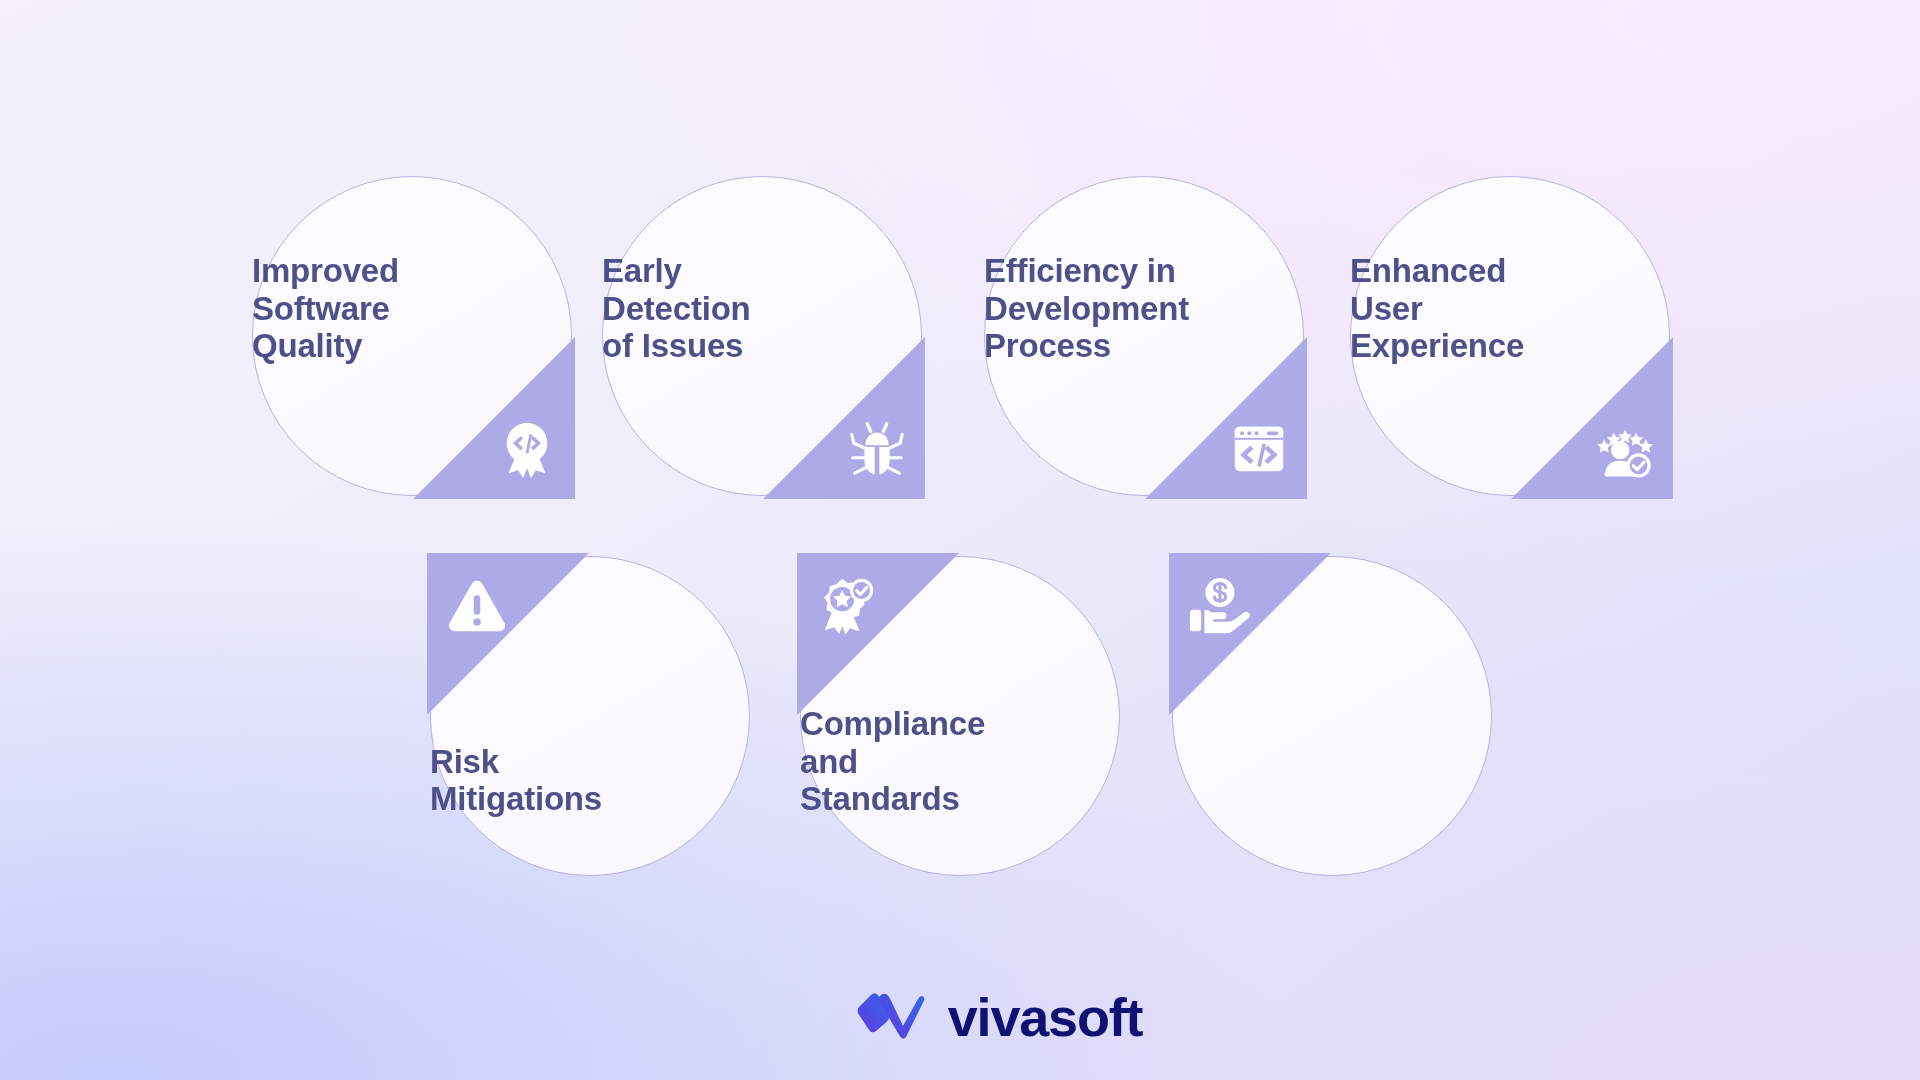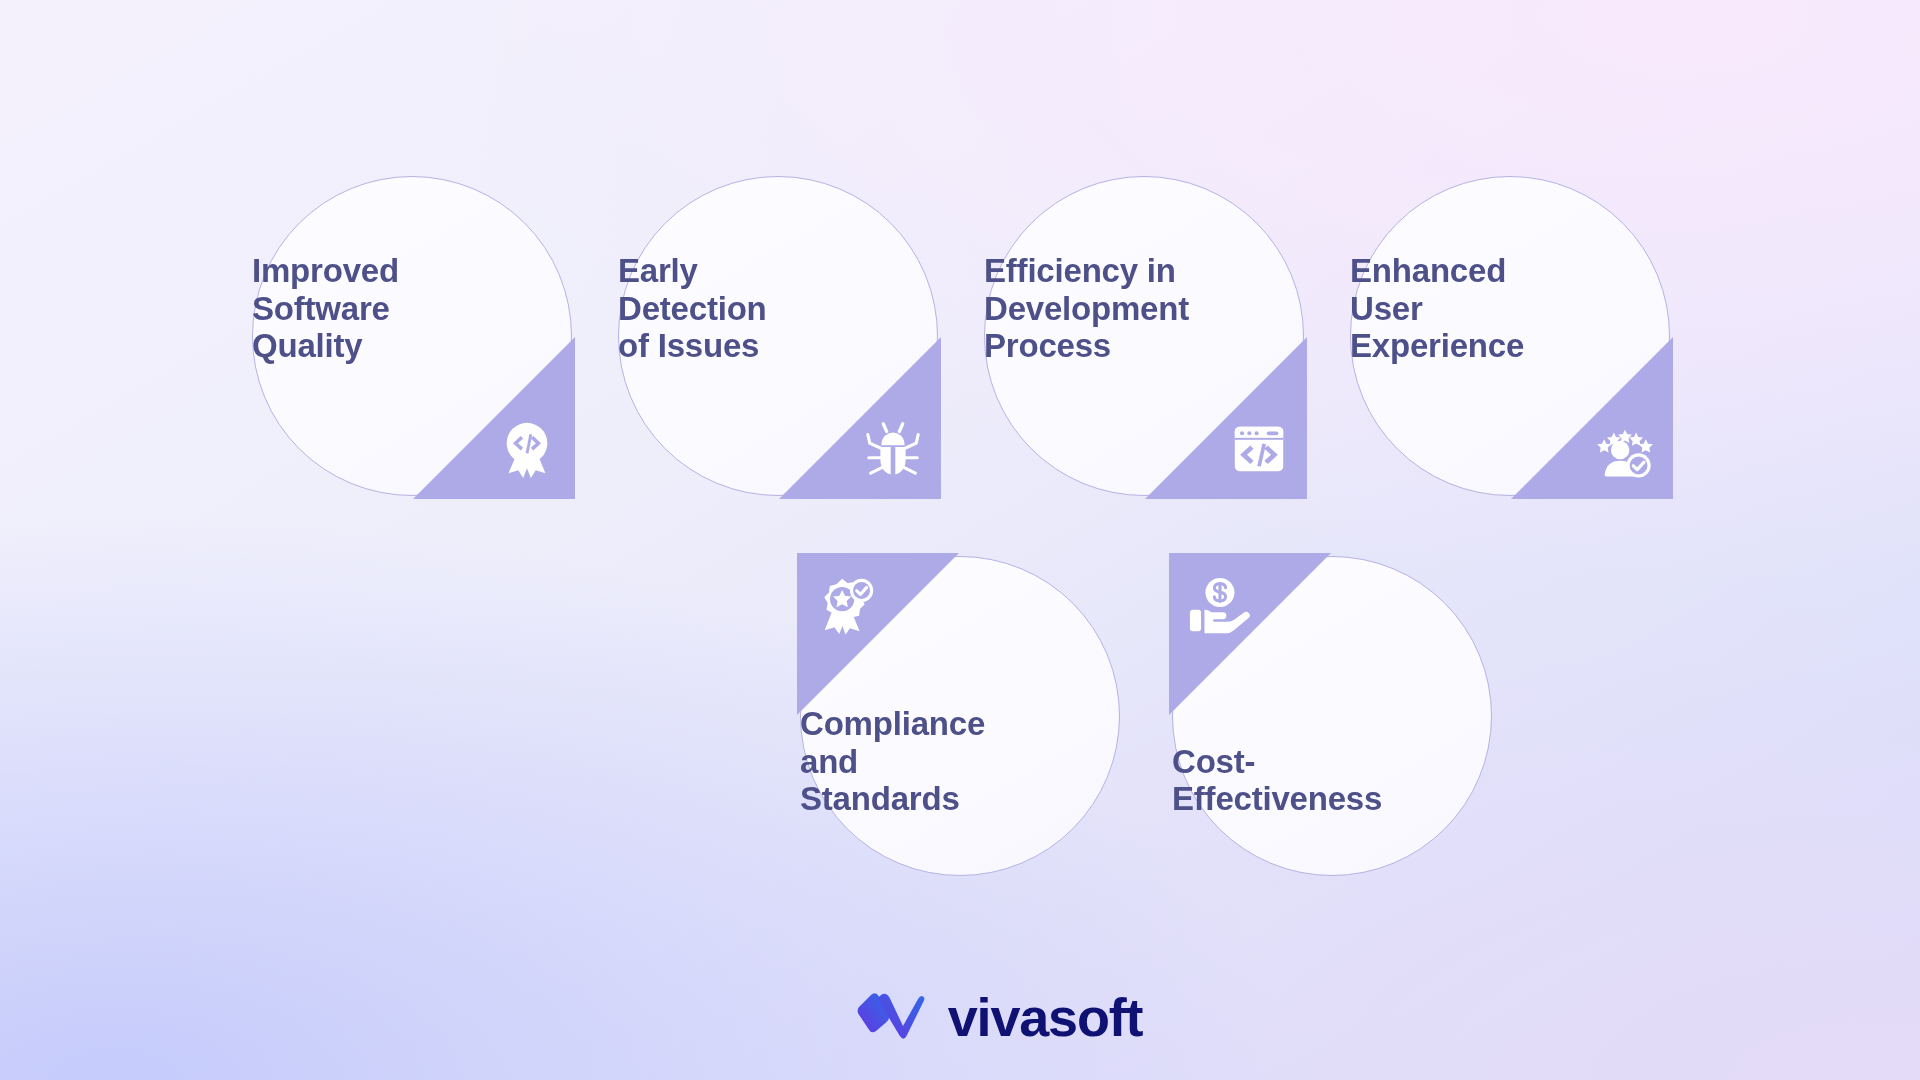--- a/index.html
+++ b/index.html
@@ -130,21 +130,21 @@
           <path d="M38.5 18.5 L46.5 26 L38.5 33.5 L36 30.8 L41.2 26 L36 21.2 Z"></path>
           <path d="M34.5 16.5 L30.6 36 L33.5 36.6 L37.4 17.1 Z"></path>
         </g>
       </svg>
     </div>
     <div class="label">Improved
 Software
 Quality</div>
   </div>
 
-  <div class="card br" style="left:618px; top:176px;">
+  <div class="card br" style="left:602px; top:176px;">
     <div class="disc"></div>
     <div class="wedge"></div>
     <div class="icon">
       <svg viewBox="0 0 64 64" fill="currentColor">
         <path d="M22 6 L25.5 14" stroke="currentColor" stroke-width="3.4" stroke-linecap="round" fill="none"></path>
         <path d="M42 6 L38.5 14" stroke="currentColor" stroke-width="3.4" stroke-linecap="round" fill="none"></path>
         <path d="M24 18 q8 -6 16 0 q4 4 4 10 h-24 q0 -6 4 -10 Z"></path>
         <path d="M19 30 h26 v13 q0 13 -13 16 q-13 -3 -13 -16 Z"></path>
         <rect x="29.6" y="30" width="4.8" height="29" fill="#aeaae8"></rect>
         <g stroke="currentColor" stroke-width="3.2" stroke-linecap="round" fill="none">
@@ -203,20 +203,33 @@
         <circle cx="46" cy="49" r="12.5"></circle>
         <circle cx="46" cy="49" r="9.2" fill="#aeaae8"></circle>
         <path d="M40.6 49.3 L44.6 53.3 L51.6 45.6" stroke="#ffffff" stroke-width="3.3" fill="none" stroke-linecap="round" stroke-linejoin="round"></path>
       </svg>
     </div>
     <div class="label">Enhanced
 User
 Experience</div>
   </div>
 
+  <div class="card tl" style="left:430px; top:556px;">
+    <div class="disc"></div>
+    <div class="wedge"></div>
+    <div class="icon">
+      <svg viewBox="0 0 64 64" fill="currentColor">
+        <path d="M32 7 q3.6 0 5.5 3.3 L60 50 q1.9 3.4 .1 6.2 q-1.8 2.8 -5.7 2.8 H9.6 q-3.9 0 -5.7 -2.8 q-1.8 -2.8 .1 -6.2 L26.5 10.3 Q28.4 7 32 7 Z"></path>
+        <rect x="28.6" y="22" width="6.8" height="20" rx="3.4" fill="#aeaae8"></rect>
+        <circle cx="32" cy="49.5" r="3.9" fill="#aeaae8"></circle>
+      </svg>
+    </div>
+    <div class="label">Risk
+Mitigations</div>
+  </div>
 
   <div class="card tl" style="left:800px; top:556px;">
     <div class="disc"></div>
     <div class="wedge"></div>
     <div class="icon">
       <svg viewBox="0 0 64 64" fill="currentColor">
         <path d="M16 40 L9 58 L19 55 L24 62 L30 47 Z"></path>
         <path d="M38 42 L45 59 L35 56 L30.5 62.5 L25 48 Z"></path>
         <path d="M27 5 l5.5 4.2 l6.9 -.6 l2.6 6.4 l6 3.5 l-1.3 6.8 l3.6 5.9 l-4.9 4.9 l-.9 6.9 l-6.8 1.6 l-5.2 4.6 l-6.2 -3.1 l-6.9 .6 l-2.6 -6.4 l-6 -3.5 l1.3 -6.8 l-3.6 -5.9 l4.9 -4.9 l.9 -6.9 l6.8 -1.6 Z"></path>
         <circle cx="27" cy="26" r="12.5" fill="#aeaae8"></circle>
@@ -238,22 +251,20 @@
       <svg viewBox="0 0 64 64" fill="currentColor">
         <circle cx="33" cy="19" r="15"></circle>
         <g fill="#aeaae8">
           <rect x="31.4" y="8" width="3.2" height="22" rx="1.6"></rect>
           <path d="M38.8 14.2 q0 -4.2 -5.8 -4.2 q-5.8 0 -5.8 4.2 q0 3.6 5.8 4.6 q5.8 1 5.8 4.6 q0 4.2 -5.8 4.2 q-5.8 0 -5.8 -4.2" stroke="#aeaae8" stroke-width="3.1" fill="none" stroke-linecap="round"></path>
         </g>
         <rect x="2" y="37" width="11.5" height="22" rx="3"></rect>
         <path d="M17 37 q4 0 7 2.4 h11.6 q4 0 4 3.6 q0 3.6 -4 3.6 h-8.4 q-1.4 0 -1.4 1.4 q0 1.4 1.4 1.4 h13.6 q4.2 0 7.6 -2.6 l9.4 -7 q2.8 -2.1 5.1 .6 q2.3 2.7 -.4 5.1 L47 58.2 q-3.4 3 -8 3 H17 Z"></path>
       </svg>
     </div>
-    <div class="label">Cost-
-Effectiveness</div>
   </div>
 
 </div>
 
 <div id="logo">
   <span class="mark">
     <svg class="mark" viewBox="0 0 78 56">
       <defs>
         <linearGradient id="lg" x1="0" y1="1" x2="1" y2="0">
           <stop offset="0%" stop-color="#6536e0"></stop>

